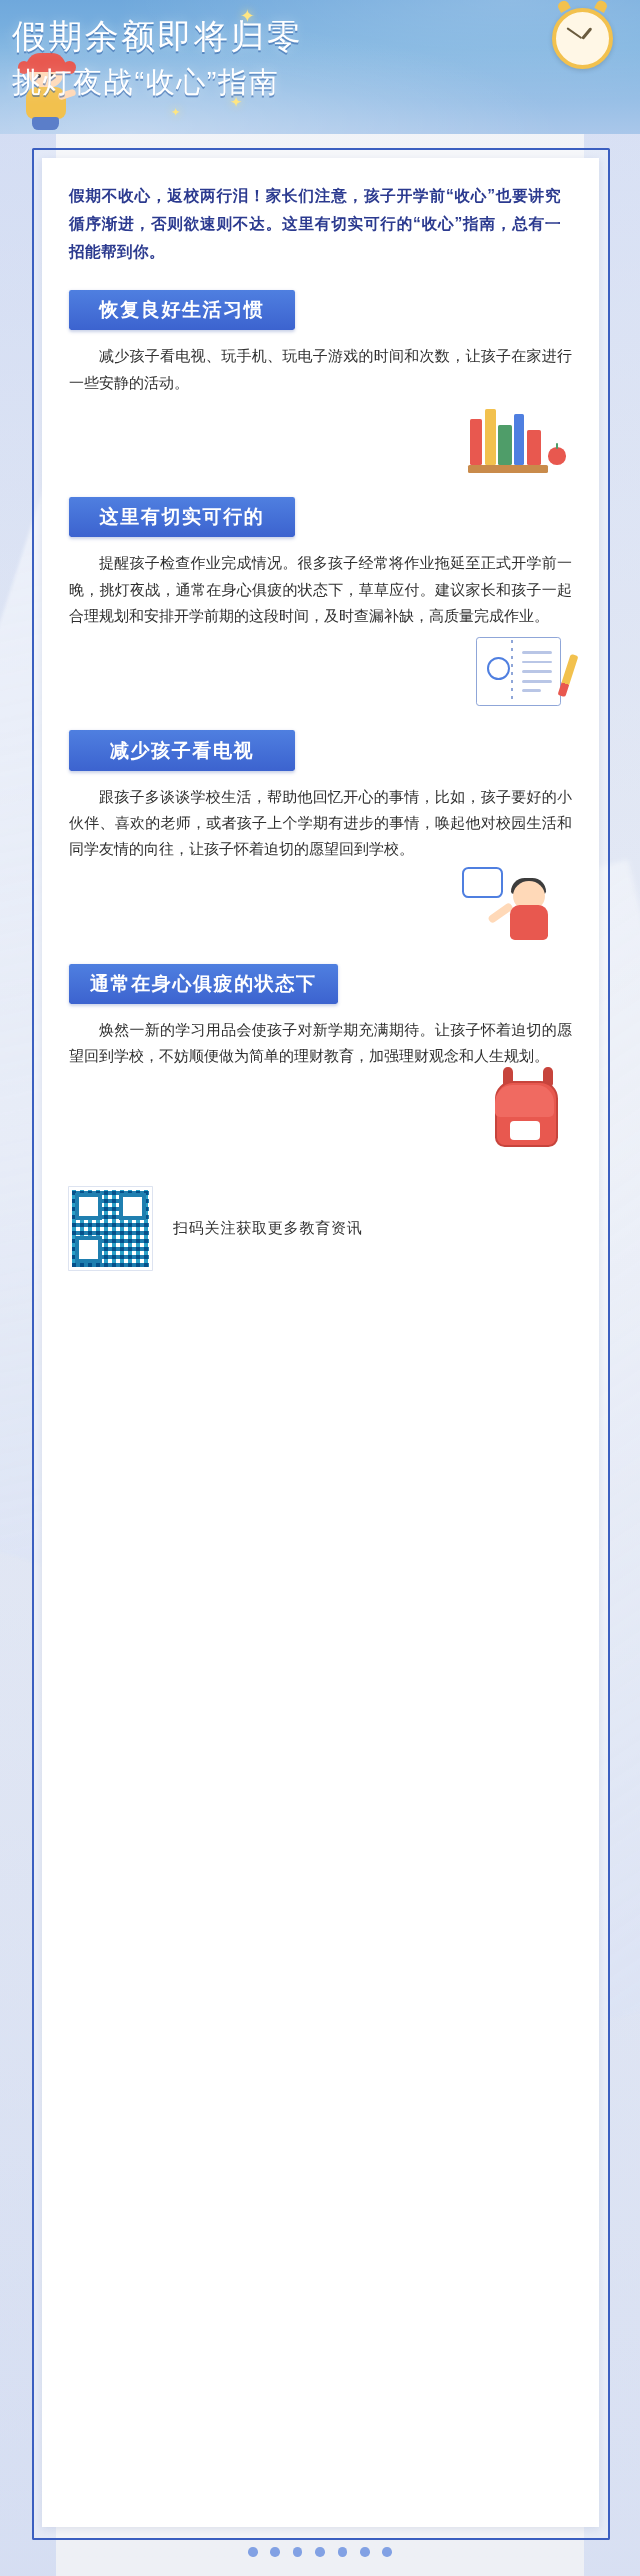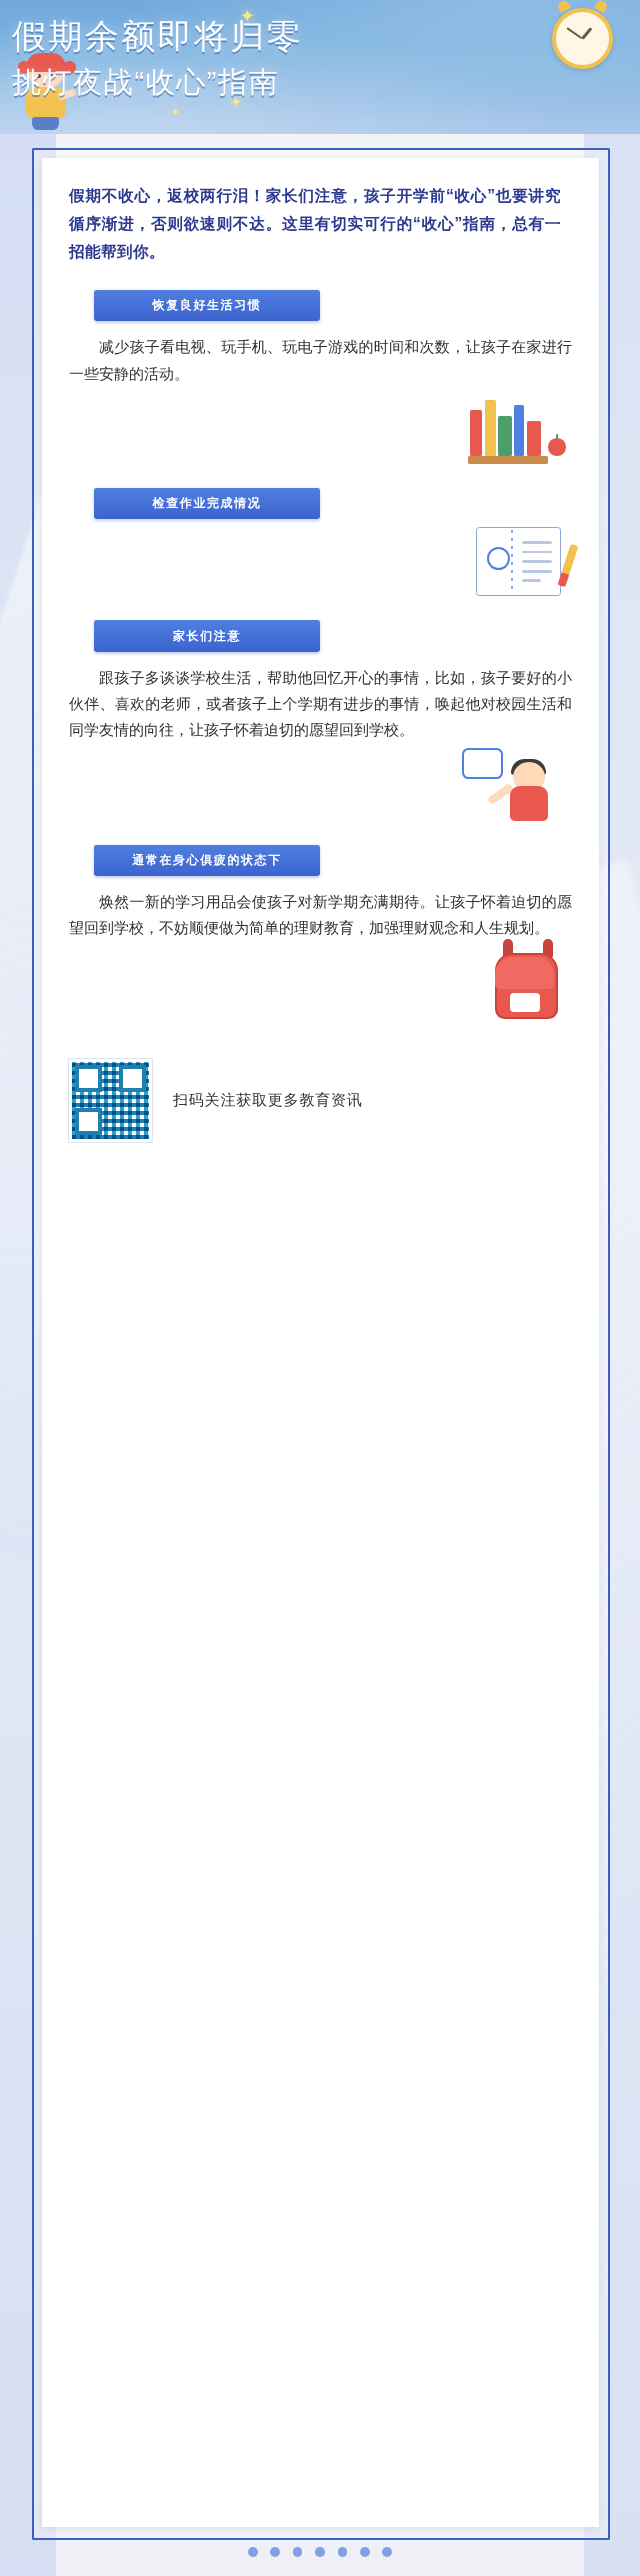--- a/index.html
+++ b/index.html
@@ -226,29 +226,28 @@
   .section { position: relative; margin-top: 24px; }
 
   .sec-title-wrap {
     margin: 0 27px;
     display: flex;
   }
   .sec-title {
     display: inline-block;
     background: linear-gradient(180deg, #4f7fe0 0%, #3c63cf 100%);
     color: #ffffff;
-    font-size: 12px;
+    font-size: 19px;
     font-weight: bold;
     letter-spacing: 1.6px;
     padding: 7.2px 21px;
     border-radius: 2.4px;
     box-shadow: 0 1.6px 3.2px rgba(40,70,160,.25);
     text-align: center;
     min-width: 184px;
-    margin-left: 25px;
   }
 
   .sec-body {
     margin: 12.8px 27px 0 27px;
     font-size: 15px;
     line-height: 26.4px;
     color: #2f2f2f;
     text-align: justify;
     text-indent: 30px;
   }
@@ -549,41 +548,42 @@
           <div class="book b4"></div>
           <div class="book b5"></div>
           <div class="book-shelf"></div>
           <div class="apple"></div>
         </div>
       </div>
     </div>
 
     <div class="section">
       <div class="sec-title-wrap">
-        <div class="sec-title">检查作业完成情况</div>
-      </div>
+        <div class="sec-title">这里有切实可行的</div>
+      </div>
+      <div class="sec-body">提醒孩子检查作业完成情况。很多孩子经常将作业拖延至正式开学前一晚，挑灯夜战，通常在身心俱疲的状态下，草草应付。建议家长和孩子一起合理规划和安排开学前期的这段时间，及时查漏补缺，高质量完成作业。</div>
       <div class="illus-row">
         <div class="illus notebook">
           <div class="nb-page">
             <div class="nb-check"></div>
             <div class="nb-spiral"></div>
             <div class="nb-line l1"></div>
             <div class="nb-line l2"></div>
             <div class="nb-line l3"></div>
             <div class="nb-line l4"></div>
             <div class="nb-line l5"></div>
           </div>
           <div class="nb-pen"></div>
         </div>
       </div>
     </div>
 
     <div class="section">
       <div class="sec-title-wrap">
-        <div class="sec-title">家长们注意</div>
+        <div class="sec-title">减少孩子看电视</div>
       </div>
       <div class="sec-body">跟孩子多谈谈学校生活，帮助他回忆开心的事情，比如，孩子要好的小伙伴、喜欢的老师，或者孩子上个学期有进步的事情，唤起他对校园生活和同学友情的向往，让孩子怀着迫切的愿望回到学校。</div>
       <div class="illus-row">
         <div class="illus talk">
           <div class="talk-bubble"></div>
           <div class="talk-arm"></div>
           <div class="talk-hair"></div>
           <div class="talk-head"></div>
           <div class="talk-body"></div>
         </div>

